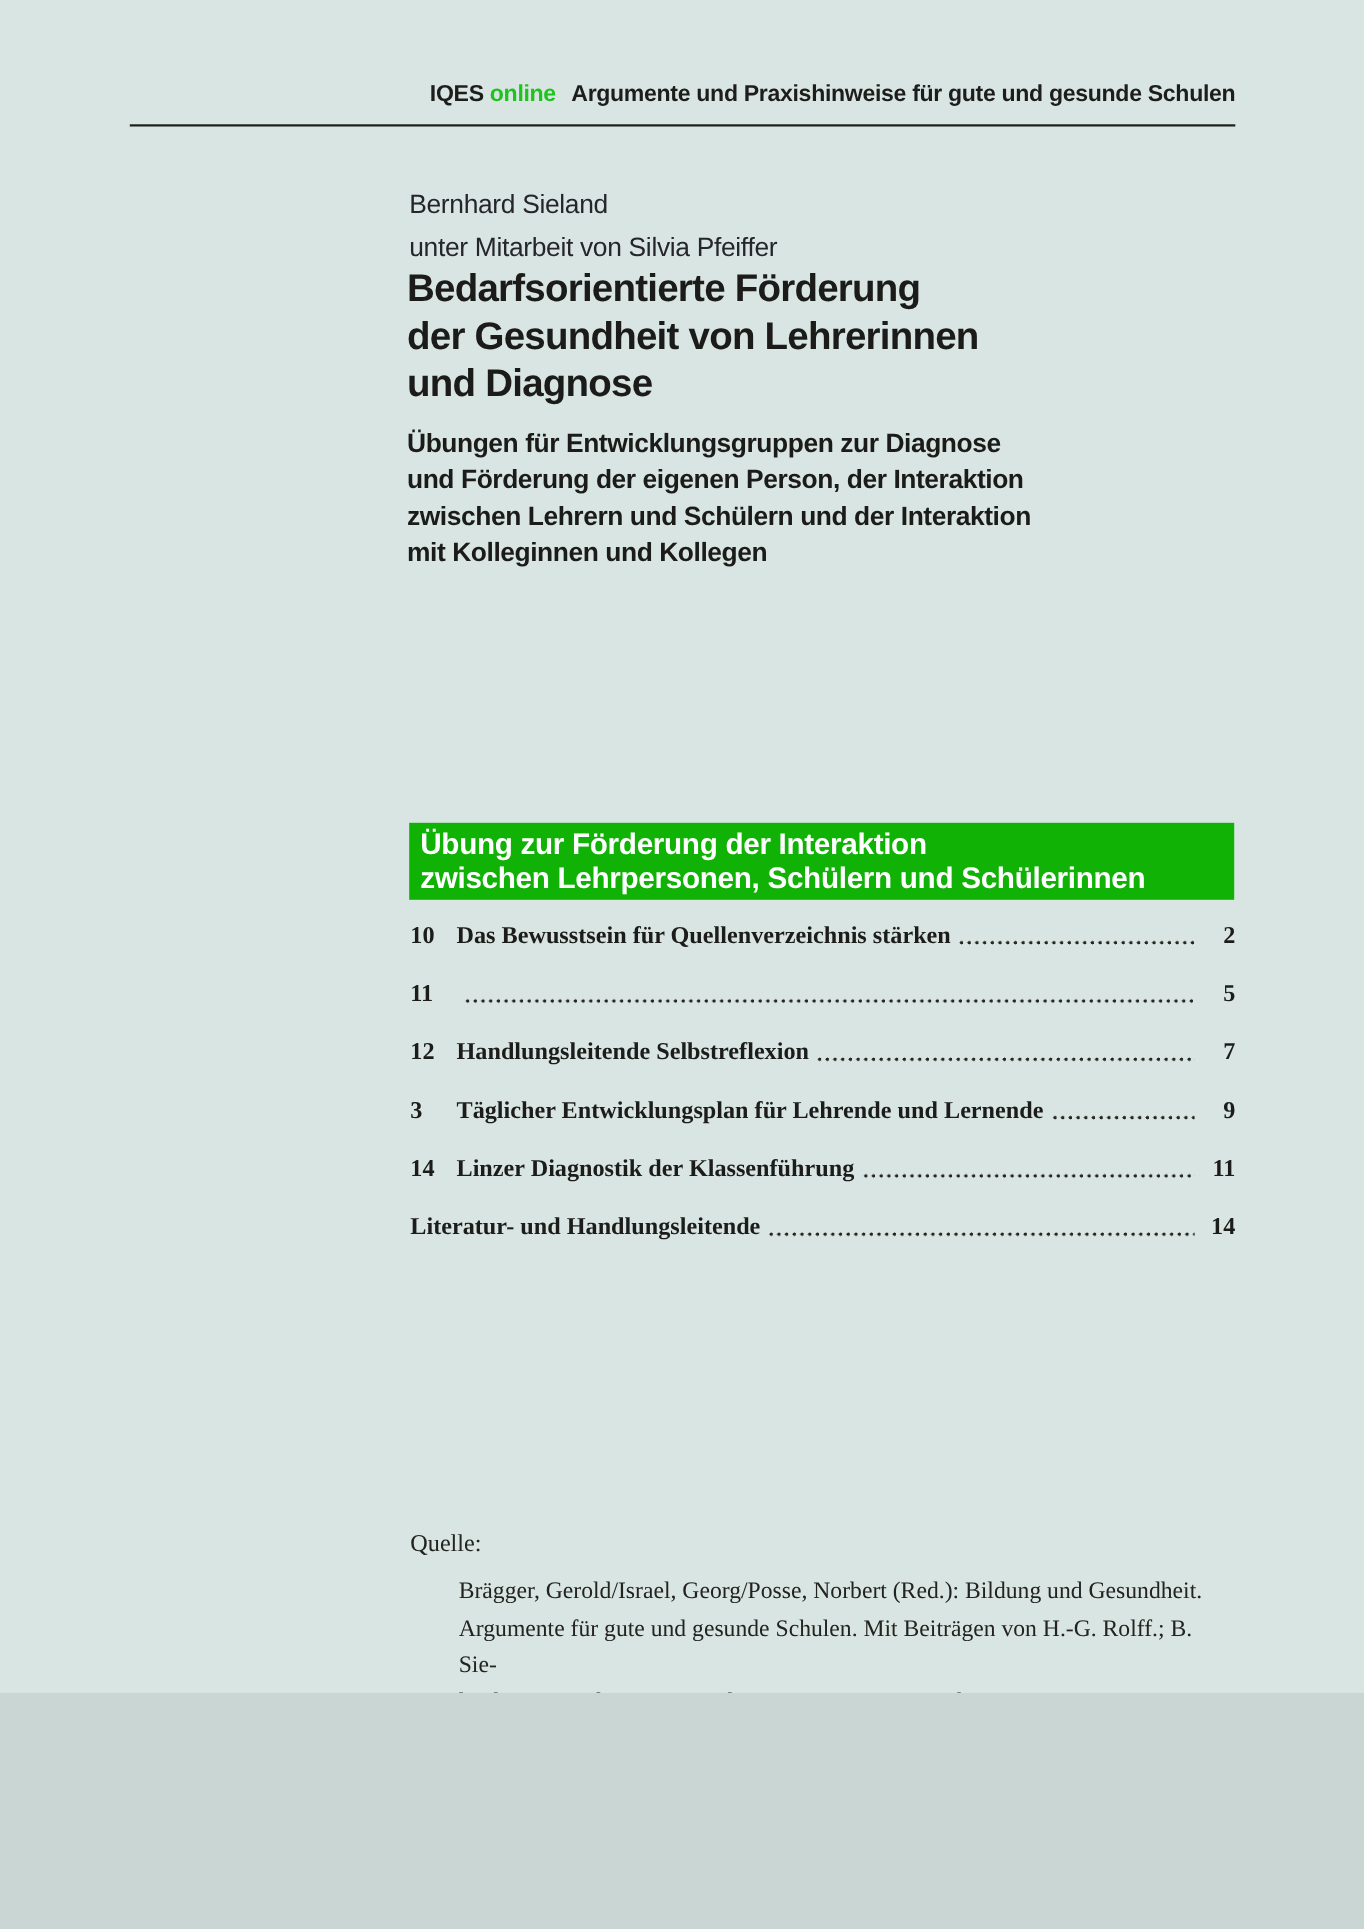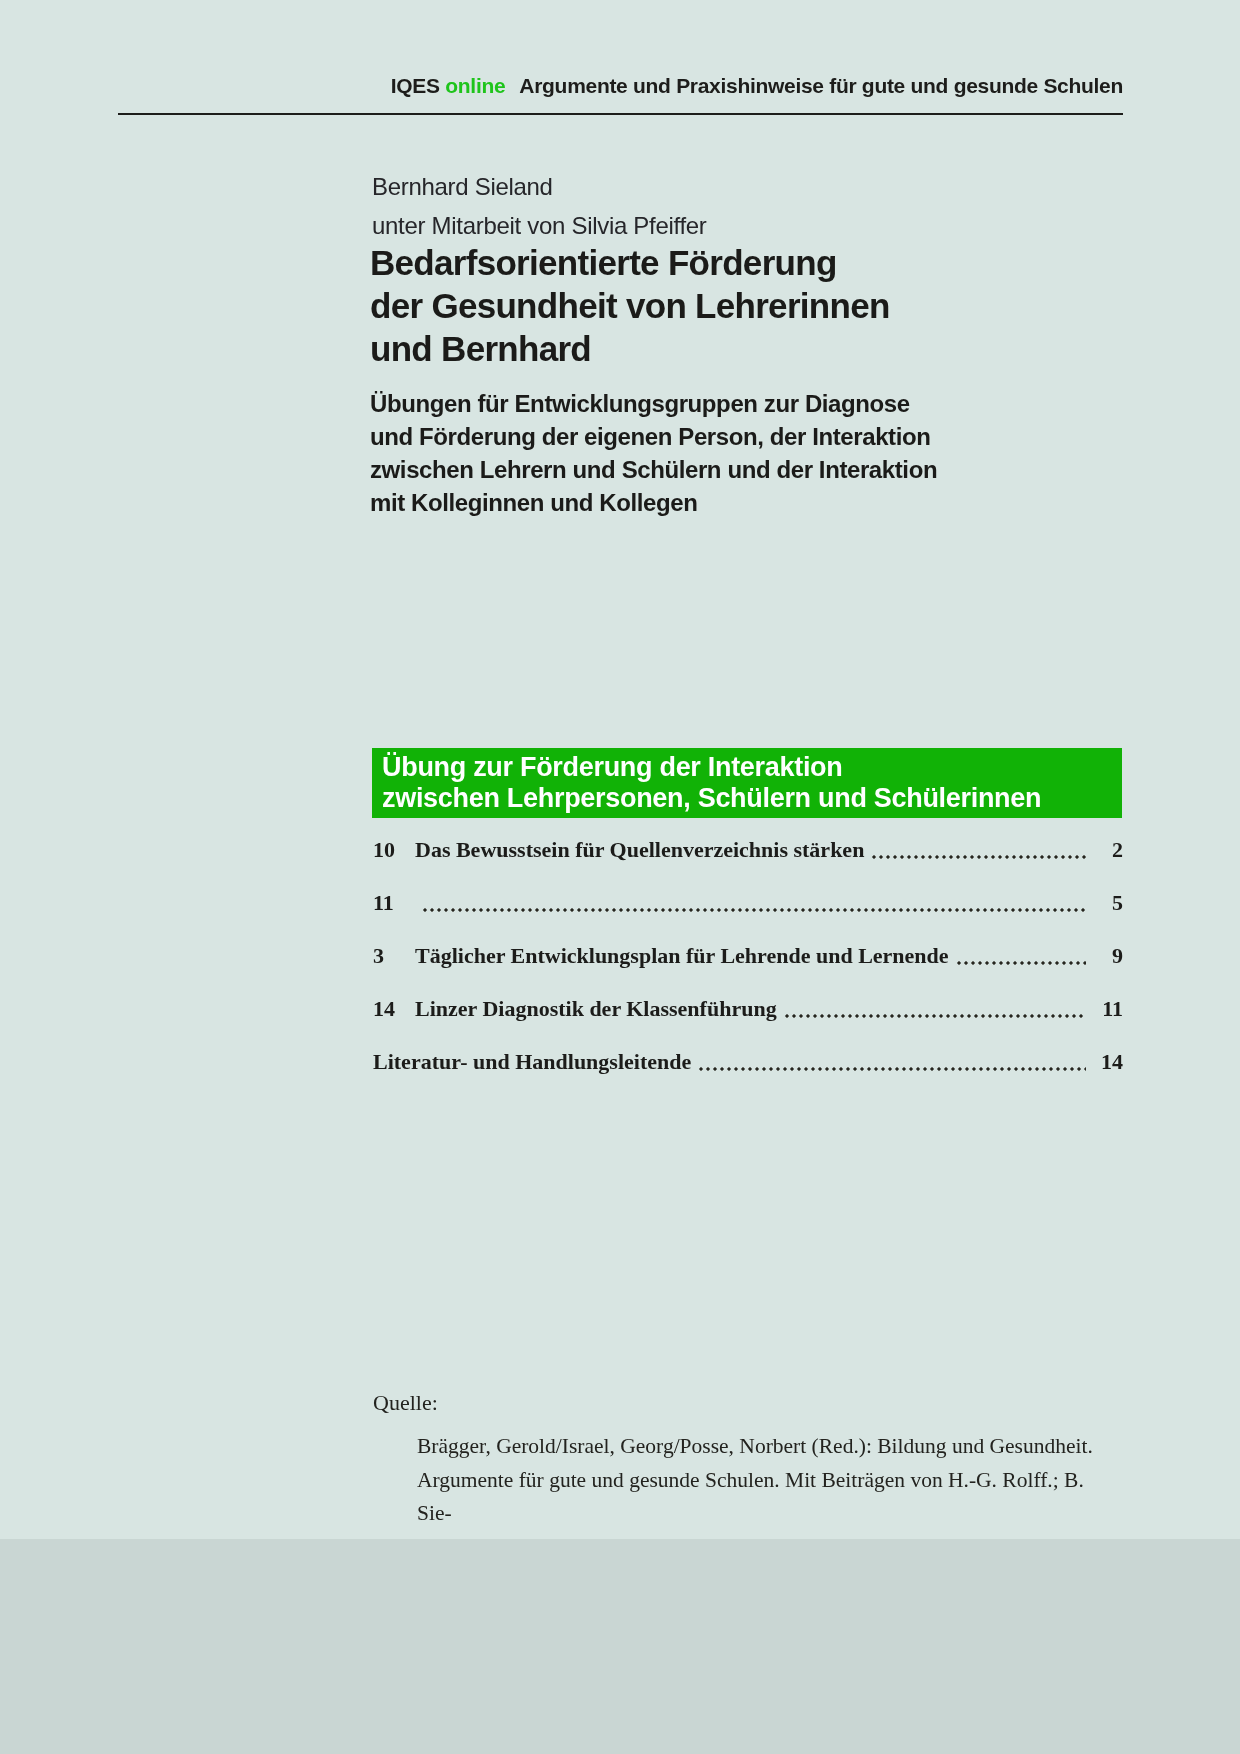--- a/index.html
+++ b/index.html
@@ -169,21 +169,21 @@
 <div class="page">
 
   <div class="header-text"><span>IQES</span>&nbsp;<span class="brand-accent">online</span><span class="tagline">Argumente und Praxishinweise für gute und gesunde Schulen</span></div>
   <div class="rule rule-top"></div>
 
   <div class="authors pre">Bernhard Sieland
 unter Mitarbeit von Silvia Pfeiffer</div>
 
   <div class="doc-title pre">Bedarfsorientierte Förderung
 der Gesundheit von Lehrerinnen
-und Bernhard</div>
+und Diagnose</div>
   <div class="doc-subtitle pre">Übungen für Entwicklungsgruppen zur Diagnose
 und Förderung der eigenen Person, der Interaktion
 zwischen Lehrern und Schülern und der Interaktion
 mit Kolleginnen und Kollegen</div>
 
   <div class="banner">
     <div class="pre">Übung zur Förderung der Interaktion
 zwischen Lehrpersonen, Schülern und Schülerinnen</div>
   </div>
 
@@ -191,20 +191,26 @@
     <div class="toc-row">
       <span class="toc-num">10</span>
       <span class="toc-title">Das Bewusstsein für Quellenverzeichnis stärken</span>
       <span class="toc-leader"></span>
       <span class="toc-page">2</span>
     </div>
     <div class="toc-row">
       <span class="toc-num">11</span>
       <span class="toc-leader"></span>
       <span class="toc-page">5</span>
+    </div>
+    <div class="toc-row">
+      <span class="toc-num">12</span>
+      <span class="toc-title">Handlungsleitende Selbstreflexion</span>
+      <span class="toc-leader"></span>
+      <span class="toc-page">7</span>
     </div>
     <div class="toc-row">
       <span class="toc-num">3</span>
       <span class="toc-title">Täglicher Entwicklungsplan für Lehrende und Lernende</span>
       <span class="toc-leader"></span>
       <span class="toc-page">9</span>
     </div>
     <div class="toc-row">
       <span class="toc-num">14</span>
       <span class="toc-title">Linzer Diagnostik der Klassenführung</span>

